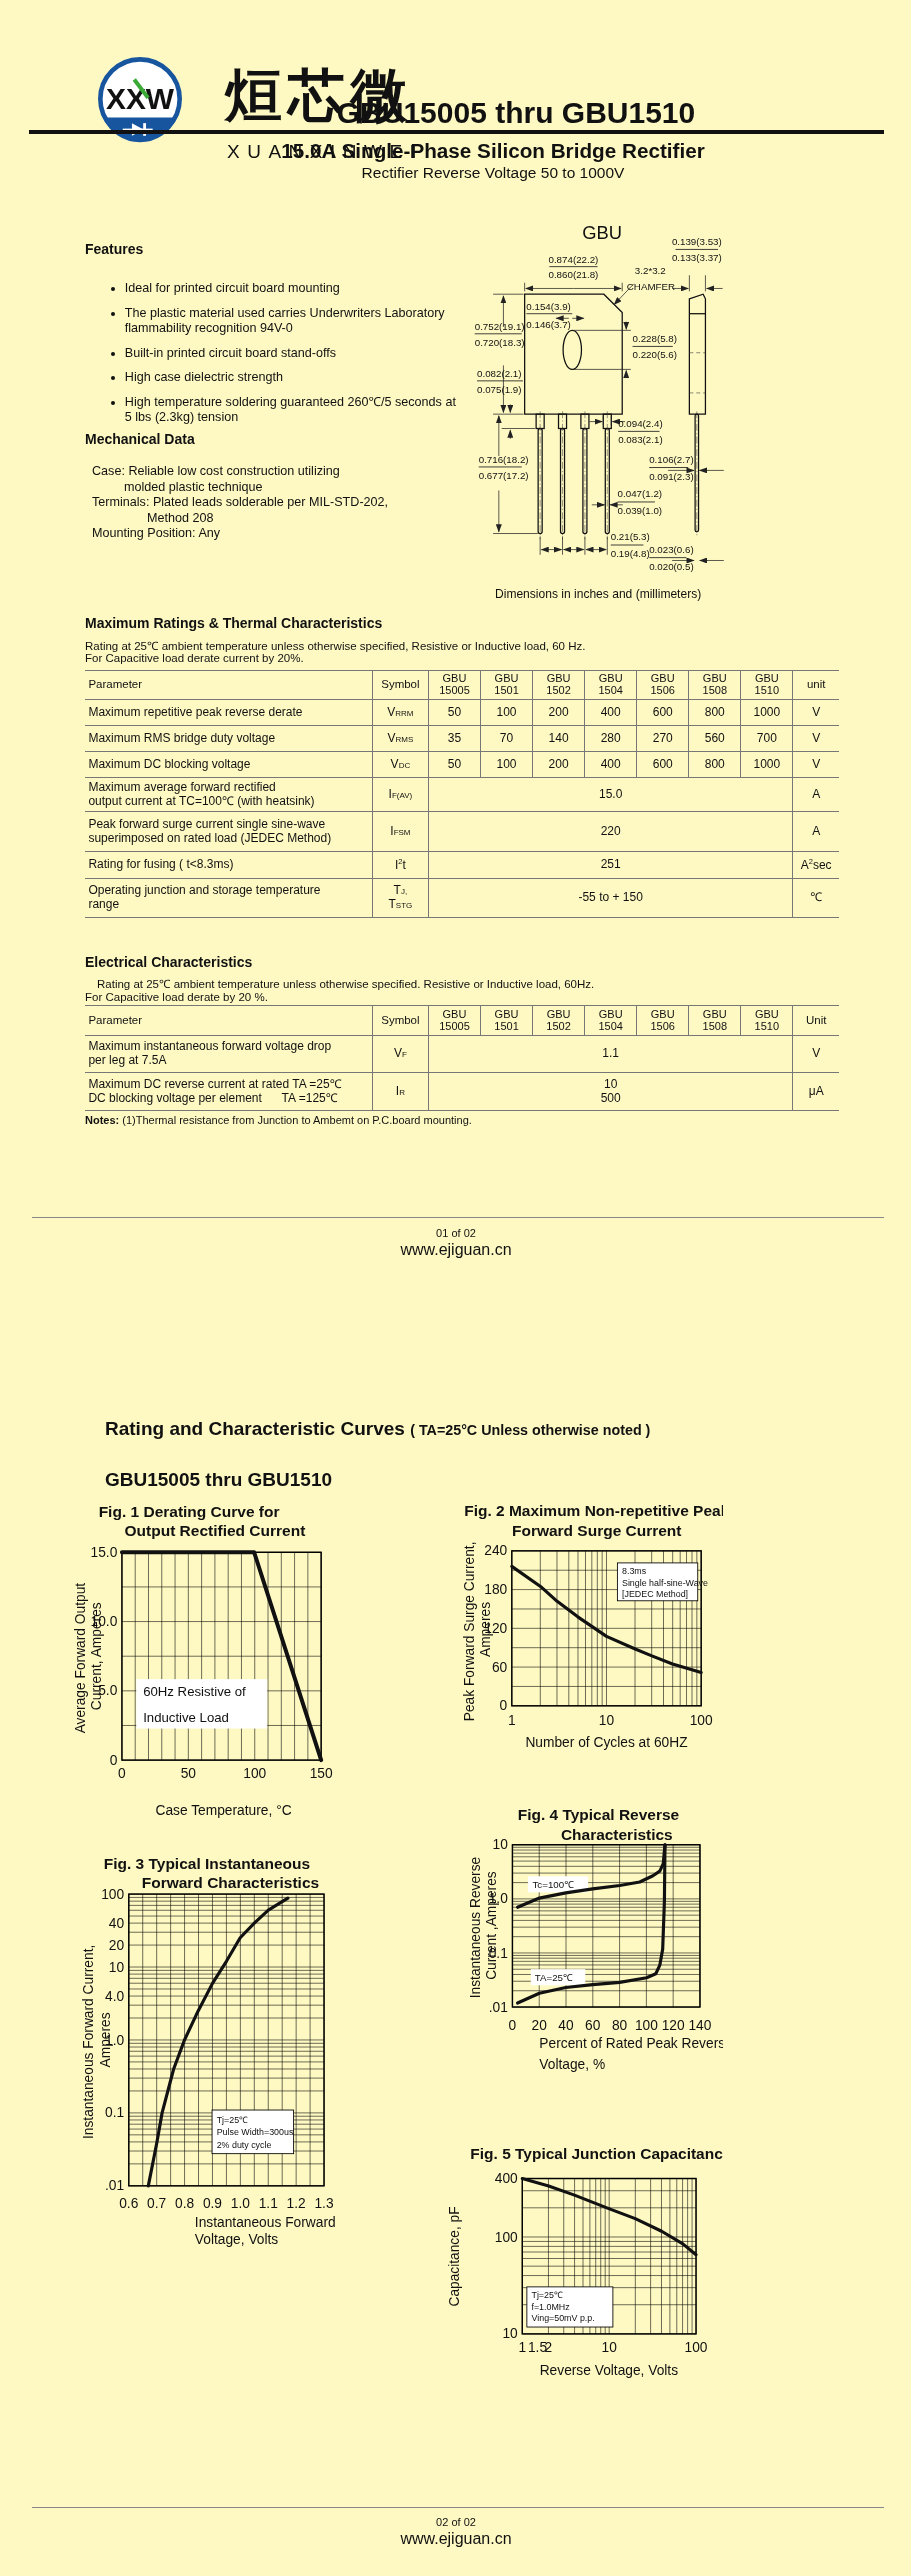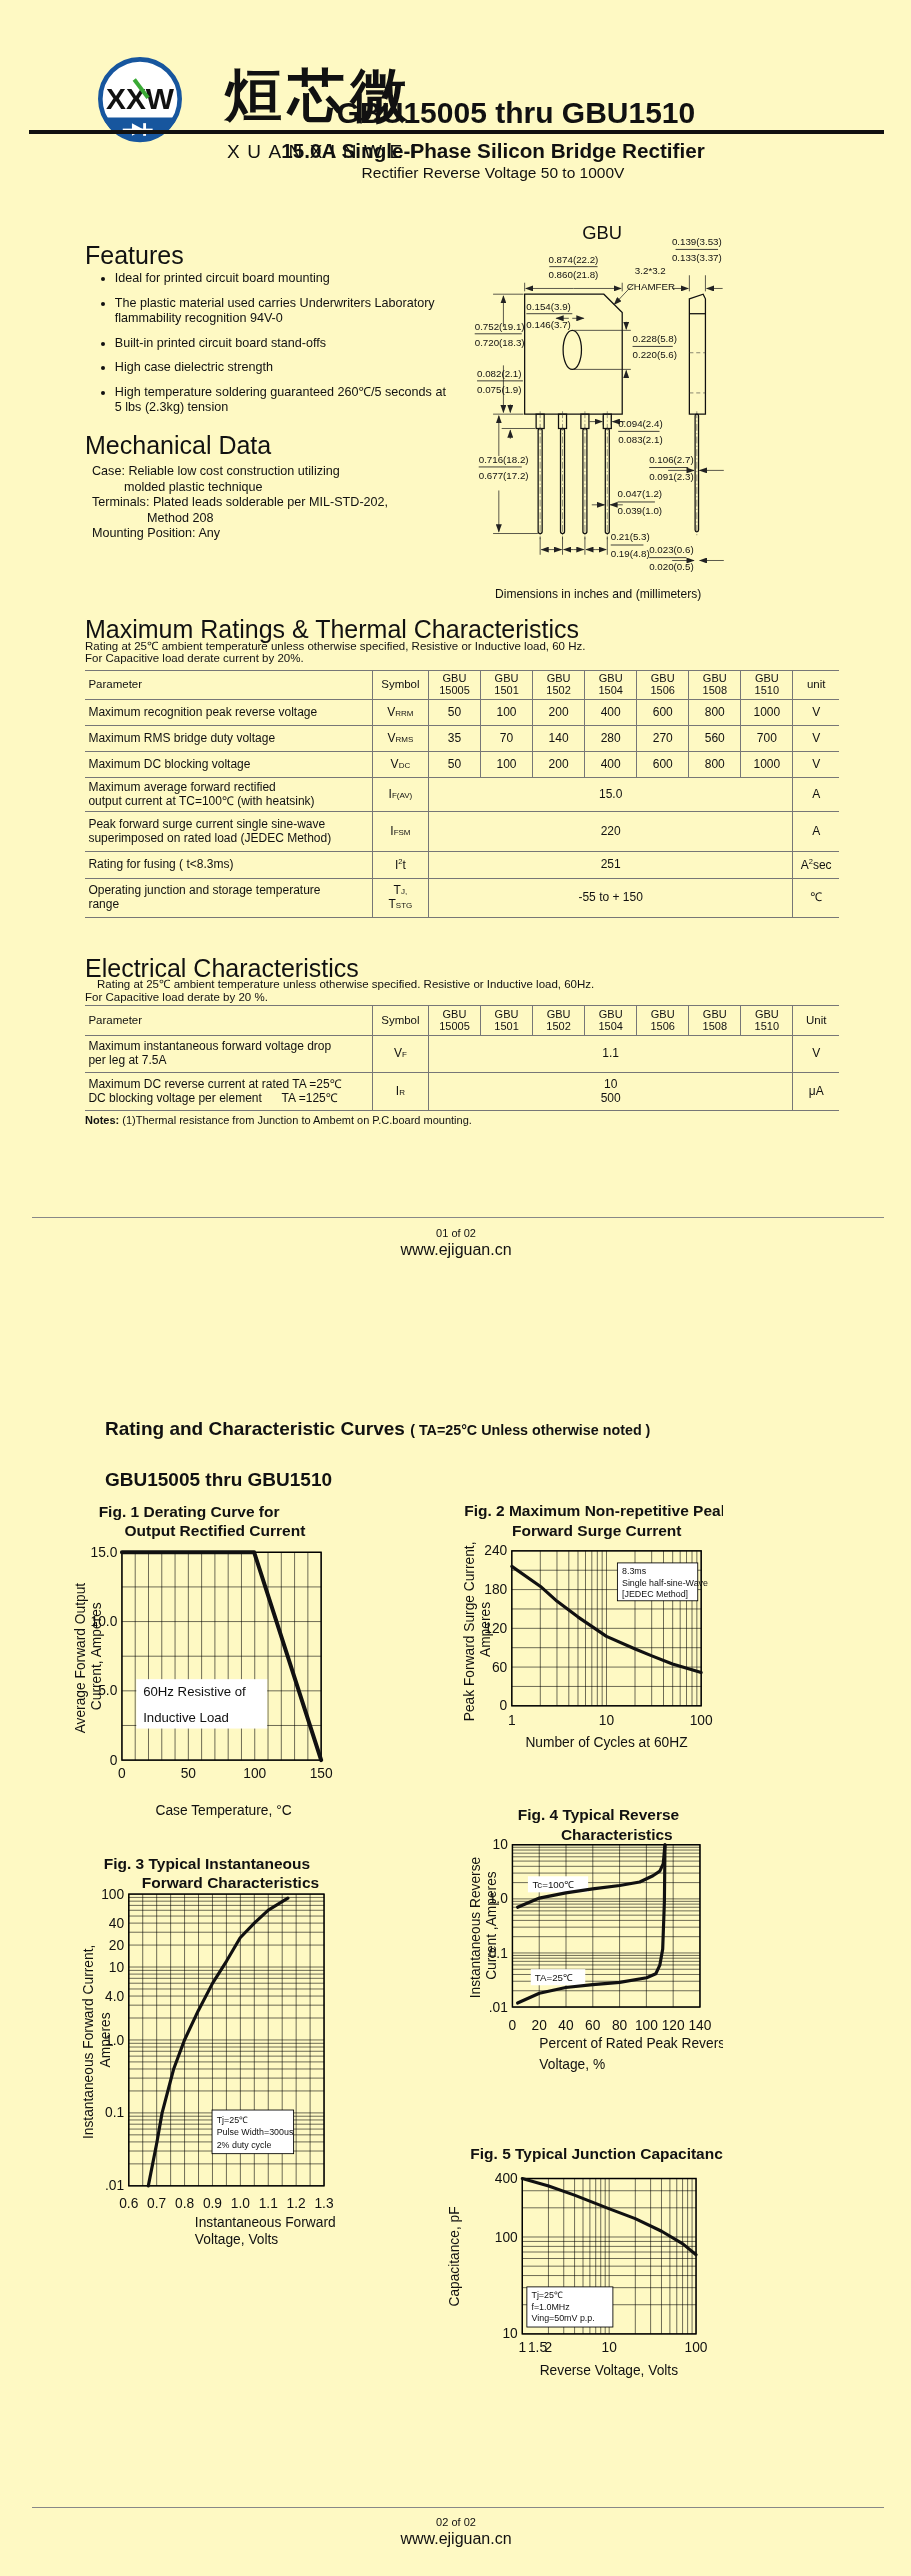--- a/index.html
+++ b/index.html
@@ -12,23 +12,23 @@
 
   
   #brand-cn{font-size:57px;font-weight:bold;letter-spacing:5.7px;line-height:1}
   #brand-en{font-size:19px;letter-spacing:7.5px;font-weight:500}
   #doc-title{font-size:30px;font-weight:bold}
   #rule-main{background:#111;height:4px}
   #doc-sub{font-size:20.7px;font-weight:bold}
   #doc-sub2{font-size:15.5px}
 
   
-  .h1{font-size:25px;font-weight:normal}
+  .h1{font-size:14px;font-weight:bold}
   .cond{font-size:11.5px}
-  ul.feat{list-style:disc;margin:2px;padding-left:13.8px;width:333px;font-size:12.6px;line-height:15px}
+  ul.feat{list-style:disc;margin:12px;padding-left:13.8px;width:333px;font-size:12.6px;line-height:15px}
   ul.feat li{margin-bottom:9.8px}
   .mech{font-size:12.6px;line-height:15.5px}
   .ind1{padding-left:32px}
   .ind2{padding-left:55px}
 
   
   table.spec{border-collapse:collapse;table-layout:fixed;font-size:12px;
              border-top:1.7px solid #333;border-bottom:1.7px solid #333}
   .spec td,.spec th{border:0.6px solid #777;padding:1.1px 2.3px;text-align:center;
                     vertical-align:middle;font-weight:normal;line-height:1.15}
@@ -318,21 +318,21 @@
           </th>
         <th class="mdl">
             <div>GBU</div>
             <div>1510</div>
           </th>
         <th class="b">unit</th>
       </tr>
     </thead>
     <tbody>
       <tr style="height:26px">
-        <td>Maximum recognition peak reverse voltage</td>
+        <td>Maximum repetitive peak reverse derate</td>
         <td><span>V</span><span class="ss">RRM</span></td>
         <td>50</td>
         <td>100</td>
         <td>200</td>
         <td>400</td>
         <td>600</td>
         <td>800</td>
         <td>1000</td>
         <td>V</td>
       </tr>

